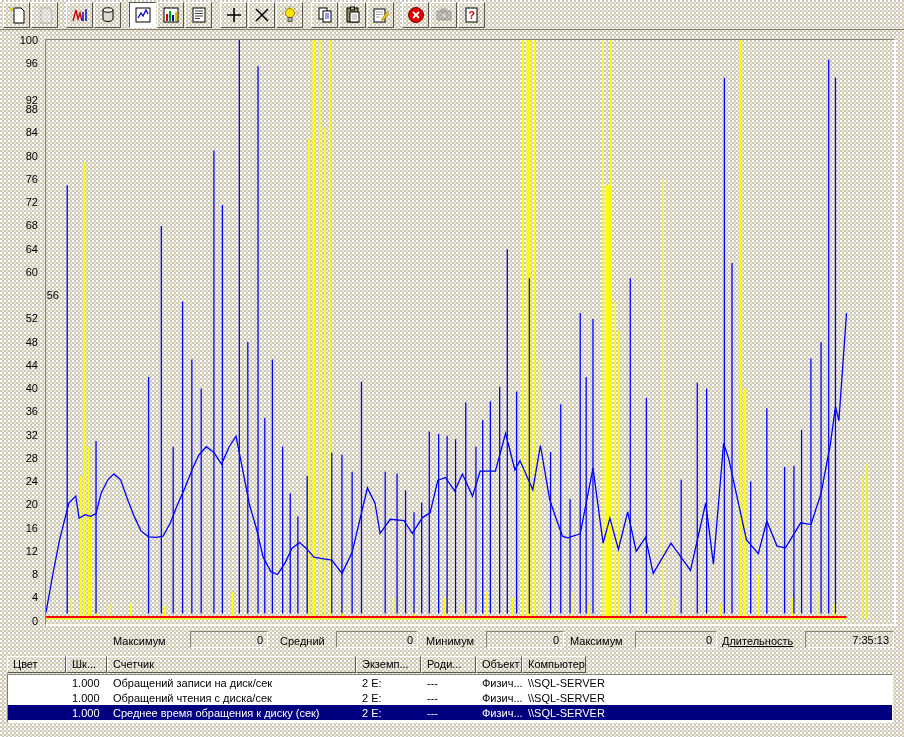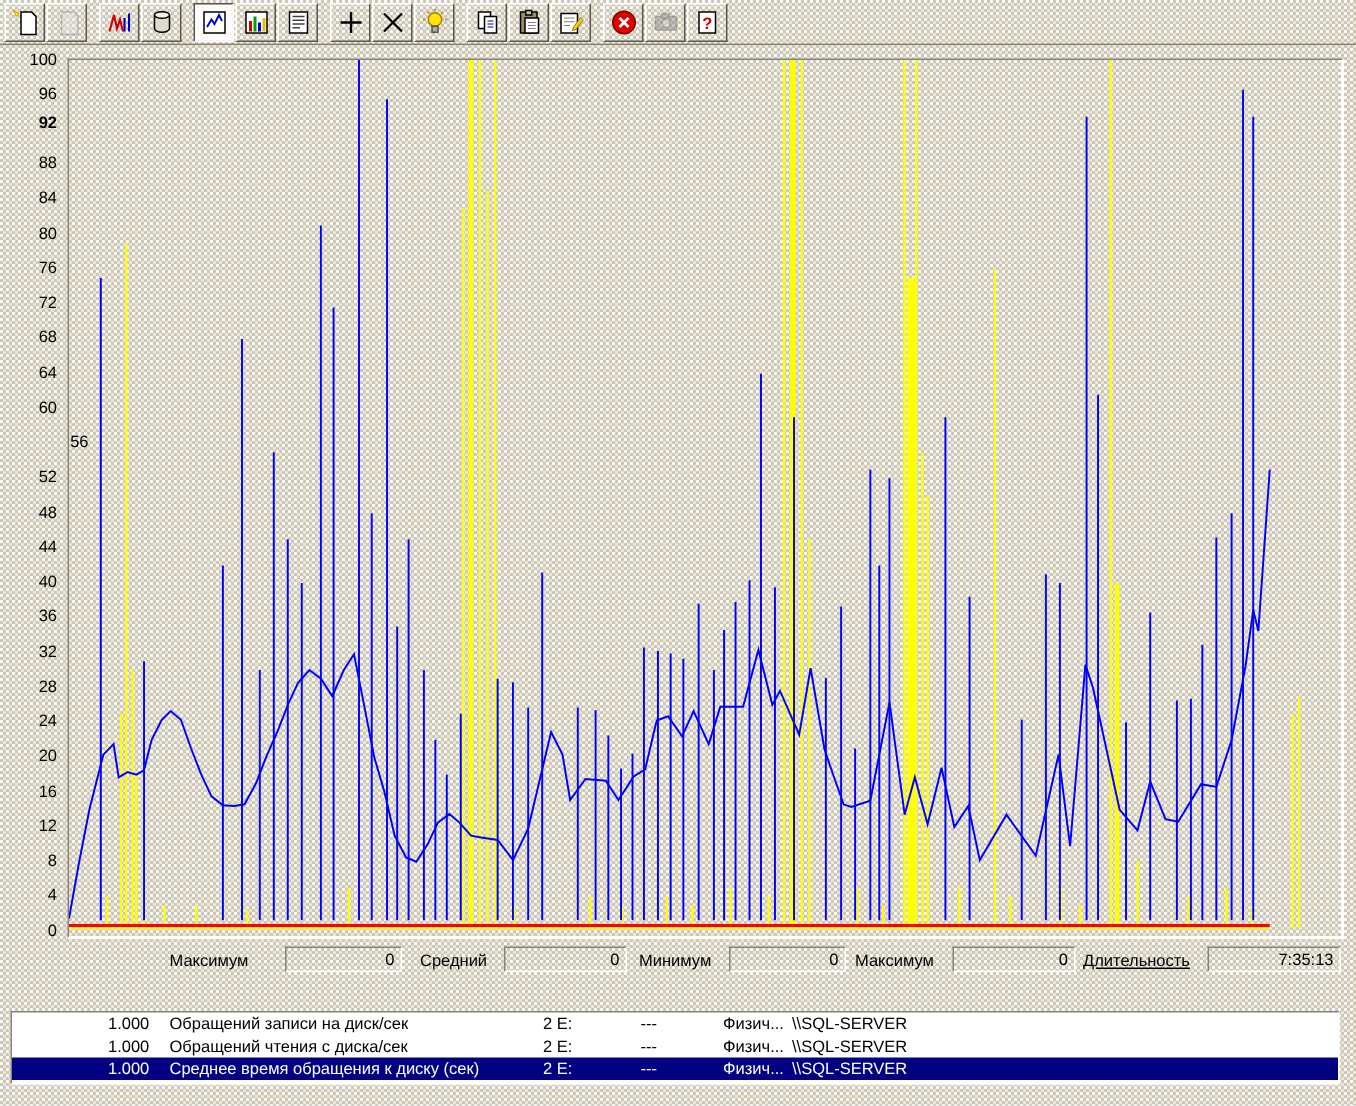--- a/index.html
+++ b/index.html
@@ -186,21 +186,21 @@
           <svg width="18" height="18" viewBox="0 0 18 18">
             <rect x="3" y="2" width="11" height="14" fill="#fff" stroke="#000"></rect>
             <text x="8.5" y="13" font-size="11" font-family="Liberation Sans,sans-serif" font-weight="bold" fill="#d00000" text-anchor="middle">?</text>
           </svg>
         </span>
       </div>
     </div>
   <div id="yaxis">
       <div class="ytick" style="top: 33.5px;">100</div>
       <div class="ytick" style="top: 56.74px;">96</div>
-      <div class="ytick" style="top: 76px; font-weight: bold;">92</div>
+      <div class="ytick" style="top: 94px;">92</div>
       <div class="ytick" style="top: 103.22px;">88</div>
       <div class="ytick" style="top: 126.46px;">84</div>
       <div class="ytick" style="top: 149.7px;">80</div>
       <div class="ytick" style="top: 172.94px;">76</div>
       <div class="ytick" style="top: 196.18px;">72</div>
       <div class="ytick" style="top: 219.42px;">68</div>
       <div class="ytick" style="top: 242.66px;">64</div>
       <div class="ytick" style="top: 265.9px;">60</div>
       <div class="ytick" style="top: 289.14px; margin-left: 21px;">56</div>
       <div class="ytick" style="top: 312.38px;">52</div>
@@ -338,20 +338,29 @@
       <div class="stat-box" style="left: 190px; width: 78px;">0</div>
       <div class="stat-label" style="left: 280px; width: 52px;">Средний</div>
       <div class="stat-box" style="left: 336px; width: 82px;">0</div>
       <div class="stat-label" style="left: 426px; width: 56px;">Минимум</div>
       <div class="stat-box" style="left: 486px; width: 78px;">0</div>
       <div class="stat-label" style="left: 570px; width: 62px;">Максимум</div>
       <div class="stat-box" style="left: 635px; width: 82px;">0</div>
       <div class="stat-label" style="left: 722px; width: 80px; text-decoration: underline;">Длительность</div>
       <div class="stat-box" style="left: 805px; width: 89px;">7:35:13</div>
     </div>
+  <div class="legend-header" id="legend-header">
+      <div class="lh-btn" style="width: 59px;">Цвет</div>
+      <div class="lh-btn" style="width: 41px;">Шк...</div>
+      <div class="lh-btn" style="width: 249px;">Счетчик</div>
+      <div class="lh-btn" style="width: 65px;">Экземп...</div>
+      <div class="lh-btn" style="width: 55px;">Роди...</div>
+      <div class="lh-btn" style="width: 46px;">Объект</div>
+      <div class="lh-btn" style="width: 64px;">Компьютер</div>
+    </div>
   <div class="legend-list" id="legend-list">
       <div class="lg-row">
         <div class="lg-cell lg-color" style="width: 59px;"></div>
         <div class="lg-cell " style="width: 41px;">1.000</div>
         <div class="lg-cell " style="width: 249px;">Обращений записи на диск/сек</div>
         <div class="lg-cell " style="width: 65px;">2 E:</div>
         <div class="lg-cell " style="width: 55px;">---</div>
         <div class="lg-cell " style="width: 46px;">Физич...</div>
         <div class="lg-cell " style="width: 150px;">\\SQL-SERVER</div>
       </div>

